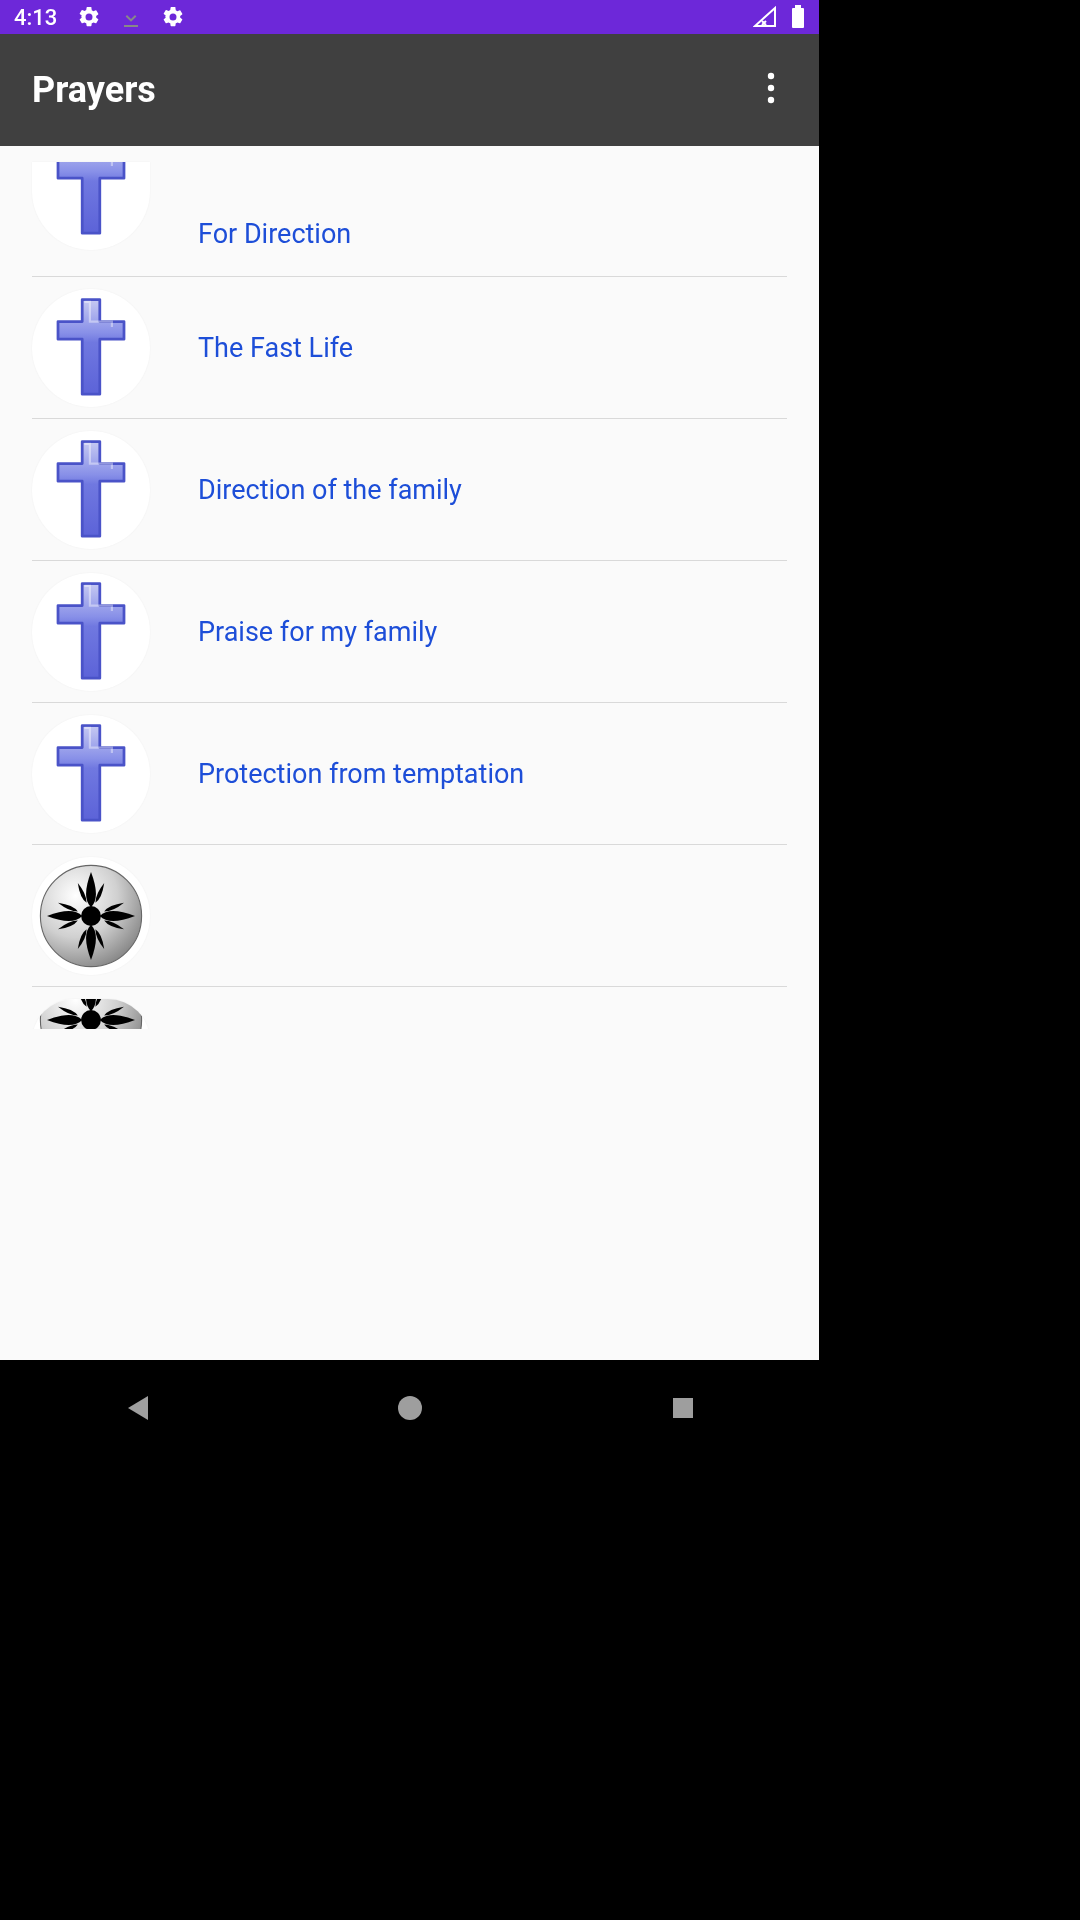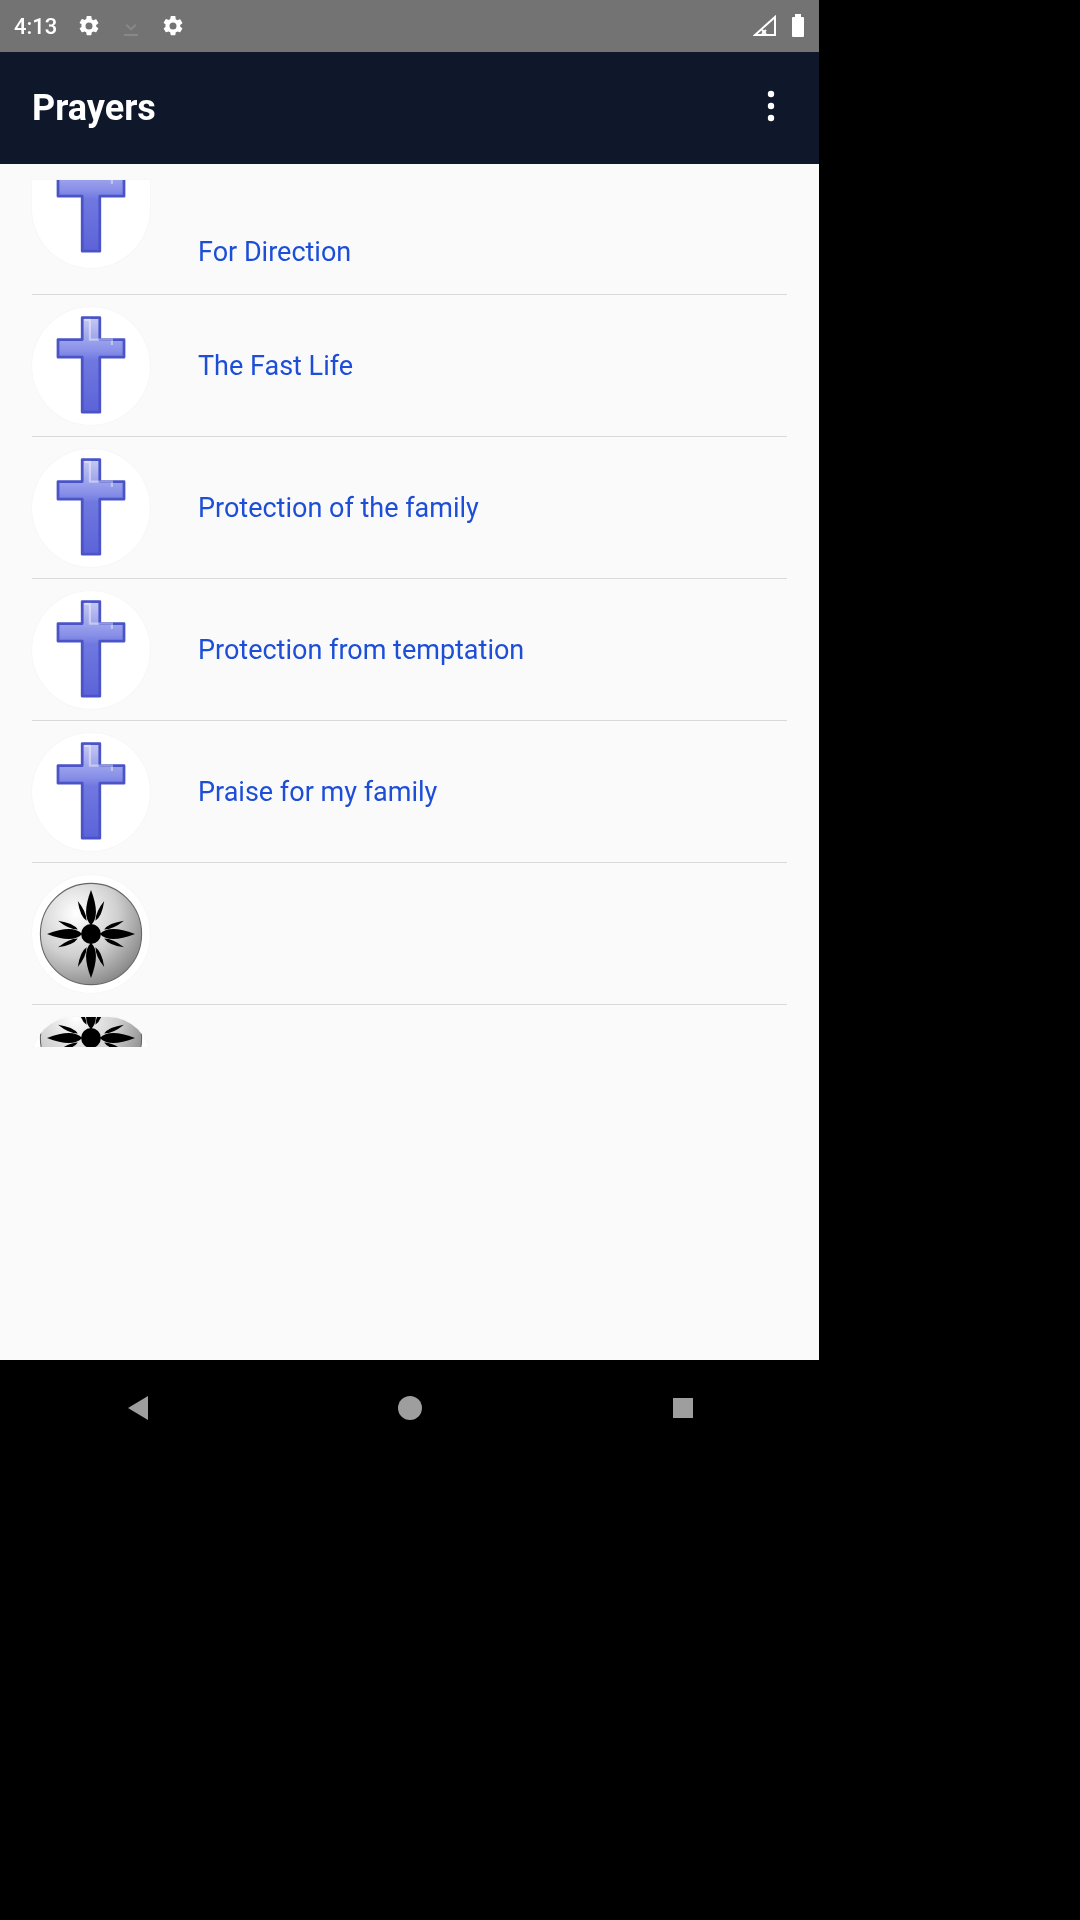--- a/index.html
+++ b/index.html
@@ -1,35 +1,35 @@
 <!DOCTYPE html>
 <html><head>
 <meta charset="utf-8">
 <style>
   * { box-sizing: border-box; margin: 0; padding: 0; }
   html, body { width: 819px; height: 1456px; overflow: hidden; font-family: Roboto, Arial, sans-serif; }
   body { background: #000; display: flex; flex-direction: column; }
 
   .status-bar {
-    height: 52px;
-    background: #737373;
+    height: 34px;
+    background: #6d28d9;
     color: #fff;
     display: flex;
     align-items: center;
     padding: 0 14px;
     font-size: 22px;
     font-weight: 500;
   }
   .status-bar .sb-left { display: flex; align-items: center; gap: 20px; }
   .status-bar .sb-right { margin-left: auto; display: flex; align-items: center; gap: 14px; }
   .status-bar svg { display: block; }
 
   .app-bar {
     height: 112px;
-    background: #0f172a;
+    background: #404040;
     color: #fff;
     display: flex;
     align-items: center;
     padding: 0 28px 0 32px;
   }
   .app-bar .title {
     font-size: 36px;
     font-weight: 700;
   }
   .app-bar .overflow {
@@ -173,37 +173,37 @@
           </svg>
         </div>
         <span class="item-label">The Fast Life</span>
       </div>
       <div class="list-item">
         <div class="icon-wrap">
           <svg width="110" height="110" viewBox="0 0 100 100">
             <use href="#cross-icon"></use>
           </svg>
         </div>
-        <span class="item-label">Protection of the family</span>
+        <span class="item-label">Direction of the family</span>
+      </div>
+      <div class="list-item">
+        <div class="icon-wrap">
+          <svg width="110" height="110" viewBox="0 0 100 100">
+            <use href="#cross-icon"></use>
+          </svg>
+        </div>
+        <span class="item-label">Praise for my family</span>
       </div>
       <div class="list-item">
         <div class="icon-wrap">
           <svg width="110" height="110" viewBox="0 0 100 100">
             <use href="#cross-icon"></use>
           </svg>
         </div>
         <span class="item-label">Protection from temptation</span>
-      </div>
-      <div class="list-item">
-        <div class="icon-wrap">
-          <svg width="110" height="110" viewBox="0 0 100 100">
-            <use href="#cross-icon"></use>
-          </svg>
-        </div>
-        <span class="item-label">Praise for my family</span>
       </div>
       <div class="list-item">
         <div class="icon-wrap">
           <svg width="110" height="110" viewBox="0 0 100 100">
             <use href="#fleur-icon"></use>
           </svg>
         </div>
       </div>
       <div class="list-item cut-bottom">
         <div class="icon-wrap">

